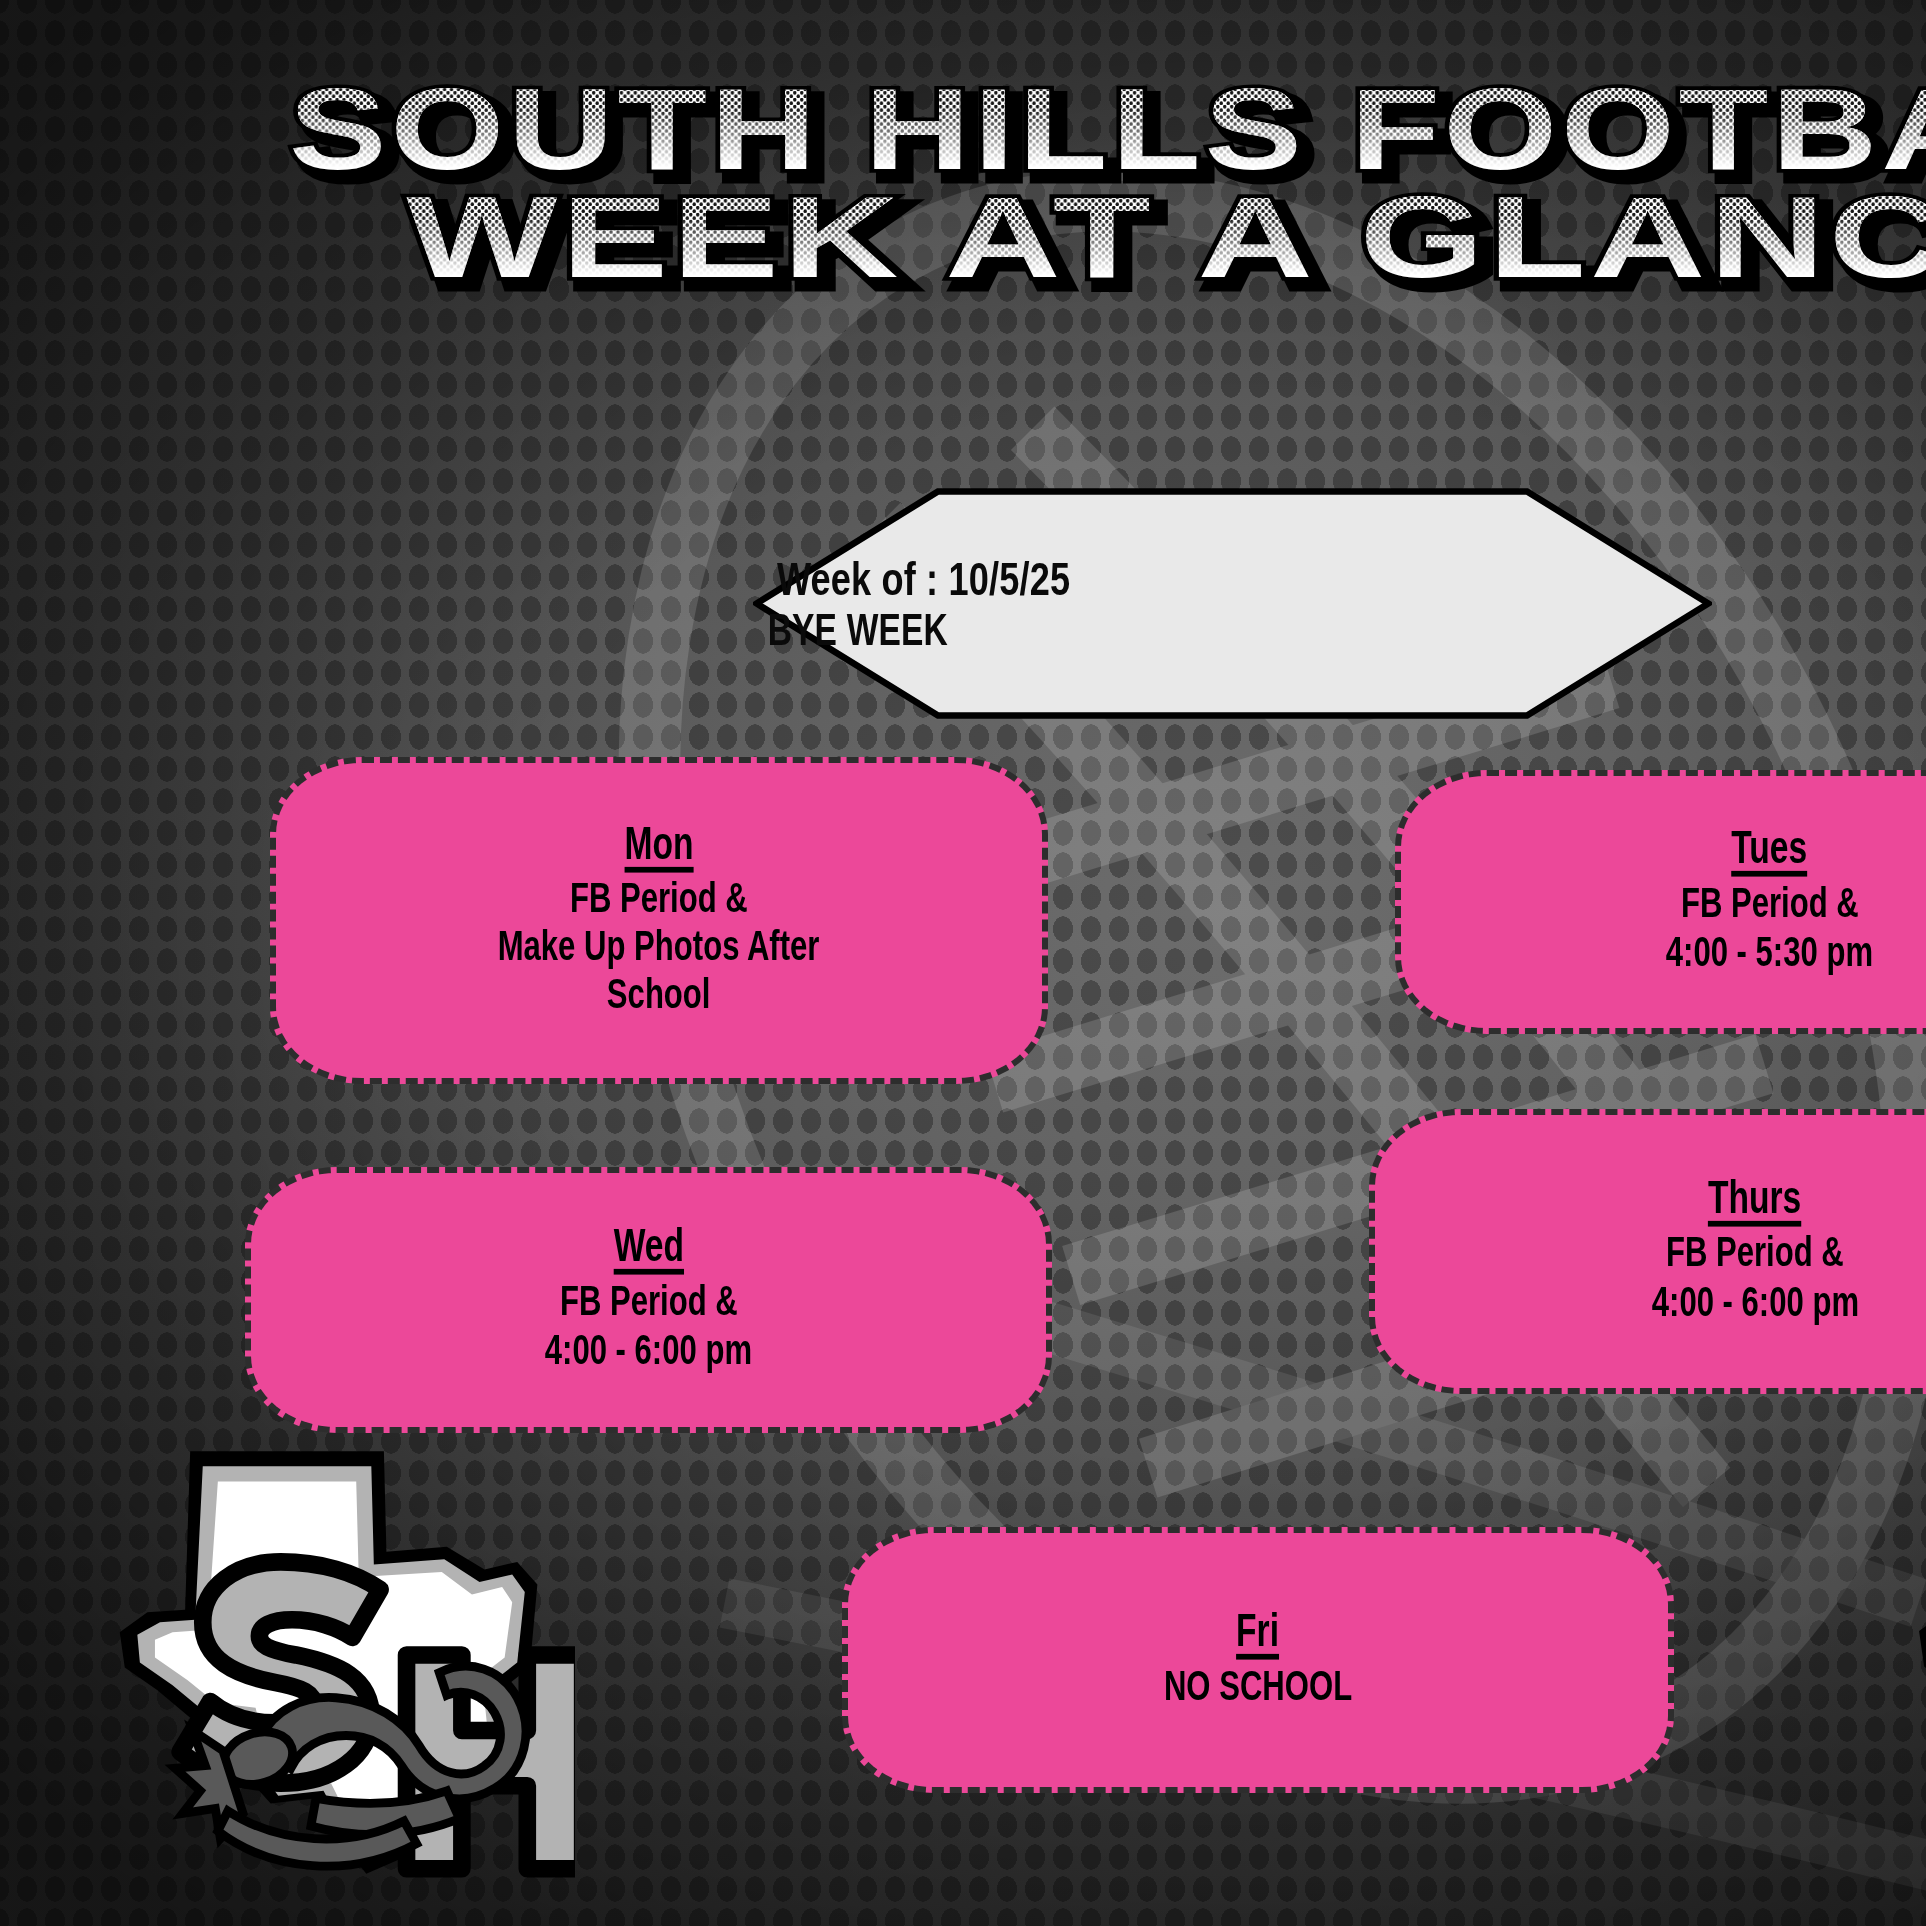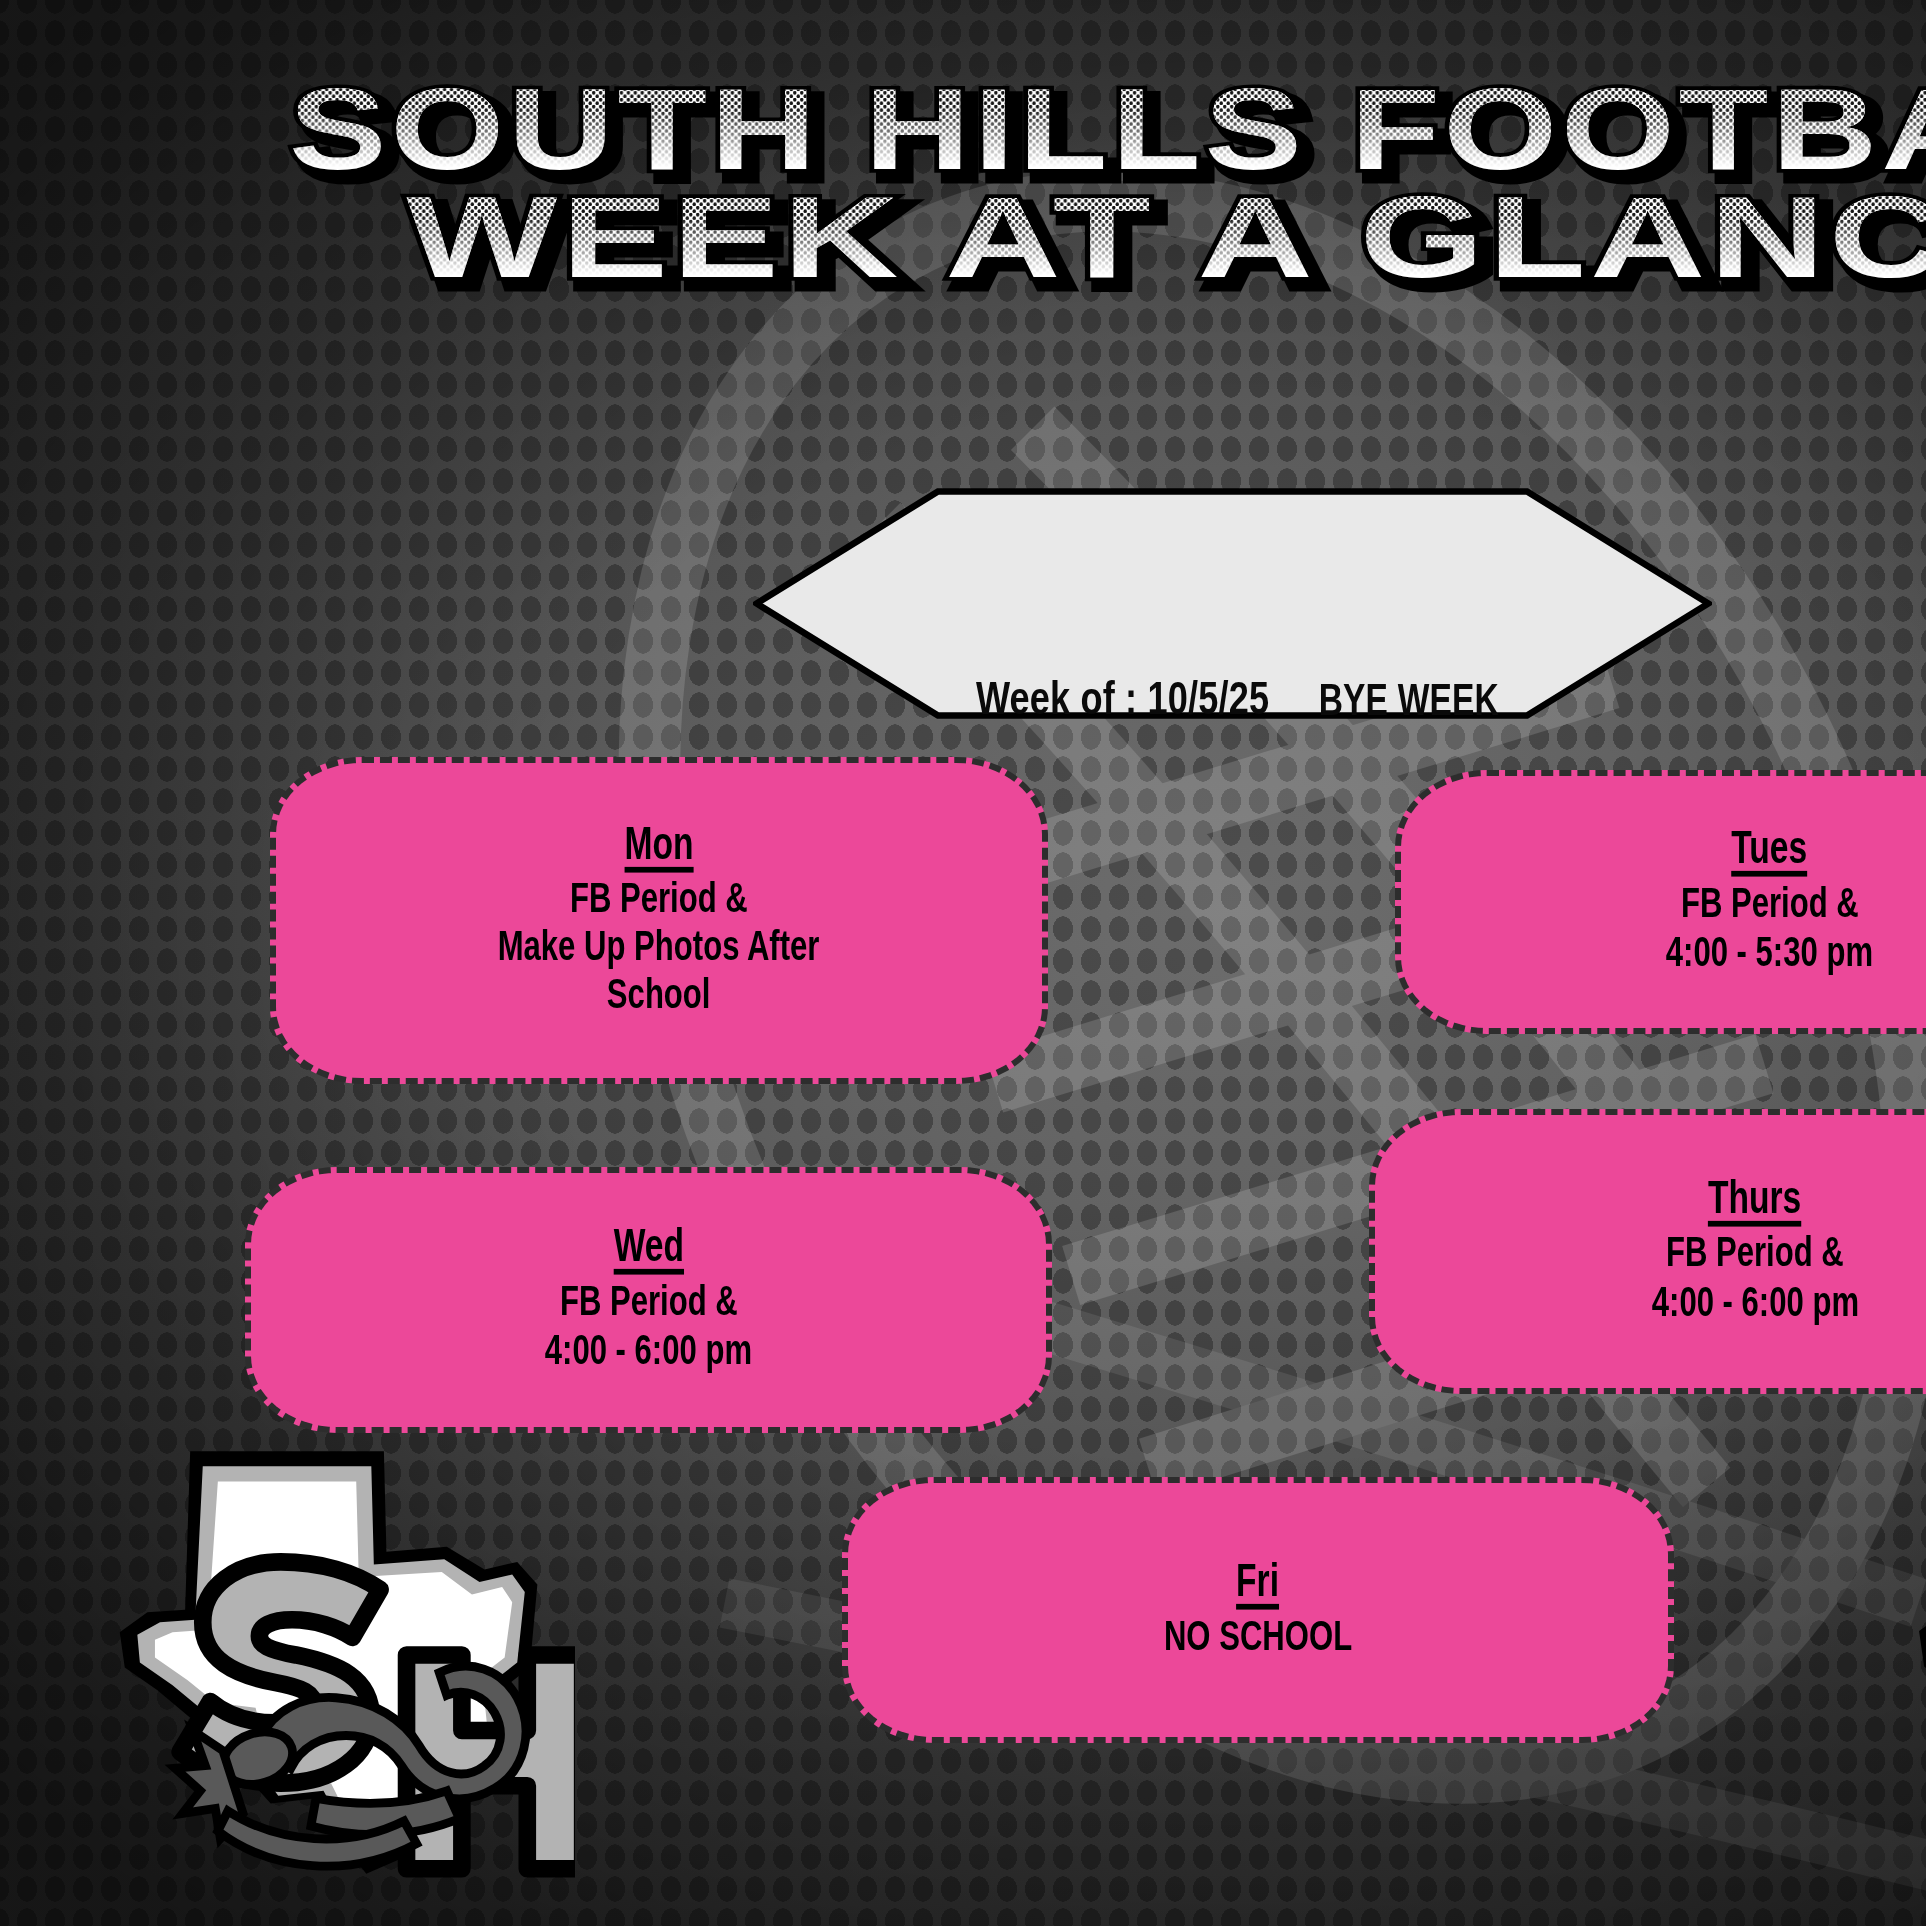--- a/index.html
+++ b/index.html
@@ -52,22 +52,22 @@
 
   
   .hex-wrap{
     position:absolute;
     left:753px; top:488px;
     width:959px; height:231px;
     z-index:7;
   }
   .hex-text{
     position:absolute; inset:0;
-    display:flex; flex-direction:row;
-    align-items:flex-end; justify-content:center;
+    display:flex; flex-direction:column;
+    align-items:flex-start; justify-content:center;
     gap:10.8px;
     color:#0a0a0a;
   }
   .hex-text .l1{
     font-size:42px; font-weight:700;
     letter-spacing:0.2px;
     transform:scaleX(.86) scaleY(1.12);
     font-family:"Liberation Sans", sans-serif;
     line-height:1;
   }
@@ -108,21 +108,21 @@
     font-weight:700;
     transform:scaleX(.84) scaleY(1.14);
     line-height:1.34;
     white-space:nowrap;
   }
 
   #pill-mon  { left:270px;  top:757px; width:778px; height:327px; }
   #pill-tues { left:1395px; top:770px; width:749px; height:264px; }
   #pill-wed  { left:245px;  top:1167px; width:807px; height:266px; }
   #pill-thurs{ left:1369px; top:1109px; width:772px; height:285px; }
-  #pill-fri  { left:842px; top:1477px; width:832px; height:266px; }
+  #pill-fri  { left:842px; top:1527px; width:832px; height:266px; }
 
   #pill-mon .ln{ line-height:1.30; }
 
   
   .logo{ position:absolute; z-index:8; }
   #logo-left { left:67px;  top:1421px; width:508px; height:478px; }
   #logo-right{ left:1864px; top:1418px; width:516px; height:482px; }
 </style>
 </head>
 <body>

